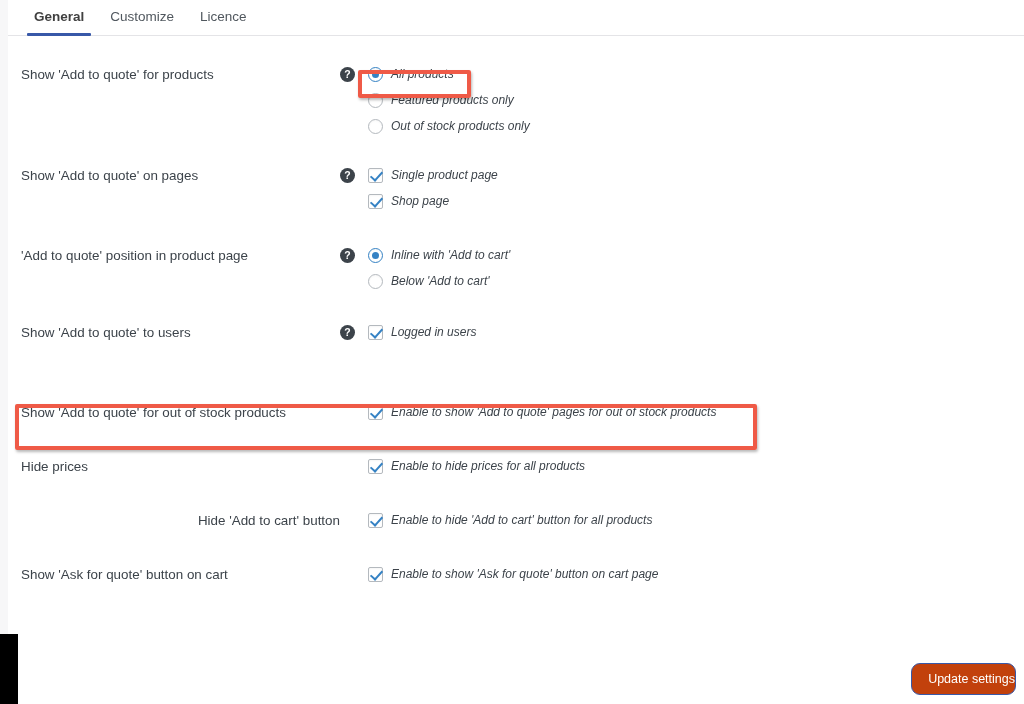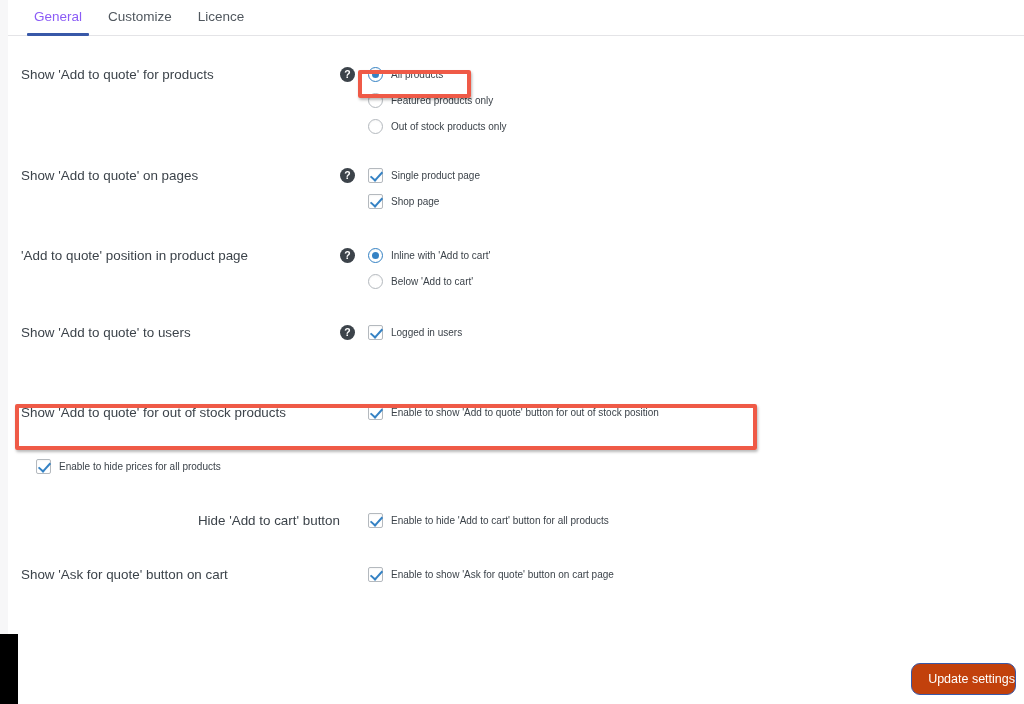--- a/index.html
+++ b/index.html
@@ -46,22 +46,22 @@
   .tab {
     position: relative;
     font-size: 13.5px;
     color: #50575e;
     padding: 9px 13px 10px 13px;
     cursor: pointer;
     white-space: nowrap;
     line-height: 16px;
   }
   .tab.active {
-    color: #8b5cf6;
-    font-weight: normal;
+    color: #404040;
+    font-weight: bold;
   }
   .tab.active::after {
     content: "";
     position: absolute;
     left: 6px; right: 6px; bottom: -1px;
     height: 3px;
     background: #3858a8;
     border-radius: 1px;
   }
 
@@ -121,24 +121,25 @@
 
   
   .opt {
     display: flex;
     align-items: center;
     gap: 8px;
     cursor: pointer;
     height: 17px;
   }
   .opt-text {
-    font-size: 10px;
+    font-size: 12px;
     color: #3c434a;
     line-height: 17px;
     white-space: nowrap;
+    font-style: italic;
   }
 
   
   .radio {
     width: 15px; height: 15px;
     border-radius: 50%;
     border: 1px solid #b4b9be;
     background: #ffffff;
     flex: none;
     position: relative;
@@ -286,25 +287,26 @@
             <span class="opt-text">Logged in users</span>
           </label>
         </div>
       </div>
       <div class="row" style="position: absolute; left: 0px; top: 367px; width: 1016px;">
         <div class="row-label">Show 'Add to quote' for out of stock products</div>
         <div class="row-help"></div>
         <div class="row-controls">
           <label class="opt">
             <span class="checkbox checked"></span>
-            <span class="opt-text">Enable to show 'Add to quote' button for out of stock position</span>
+            <span class="opt-text">Enable to show 'Add to quote' pages for out of stock products</span>
           </label>
         </div>
       </div>
       <div class="row" style="position: absolute; left: 0px; top: 421px; width: 1016px;">
+        <div class="row-label">Hide prices</div>
         <div class="row-help"></div>
         <div class="row-controls">
           <label class="opt">
             <span class="checkbox checked"></span>
             <span class="opt-text">Enable to hide prices for all products</span>
           </label>
         </div>
       </div>
       <div class="row" style="position: absolute; left: 0px; top: 475px; width: 1016px; text-align: right;">
         <div class="row-label">Hide 'Add to cart' button</div>

